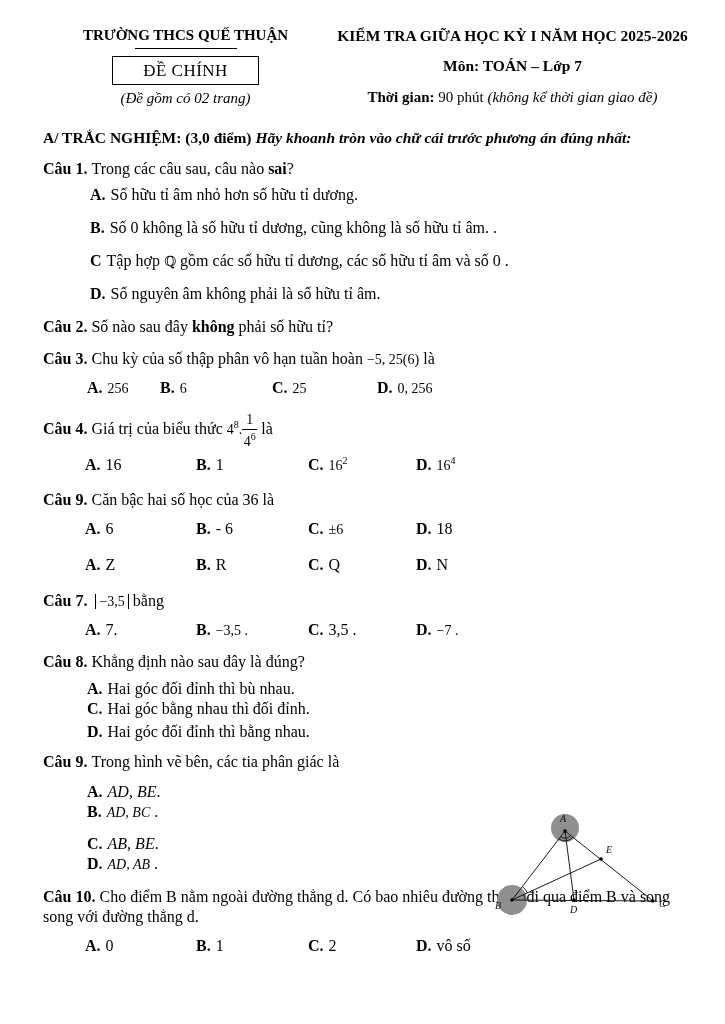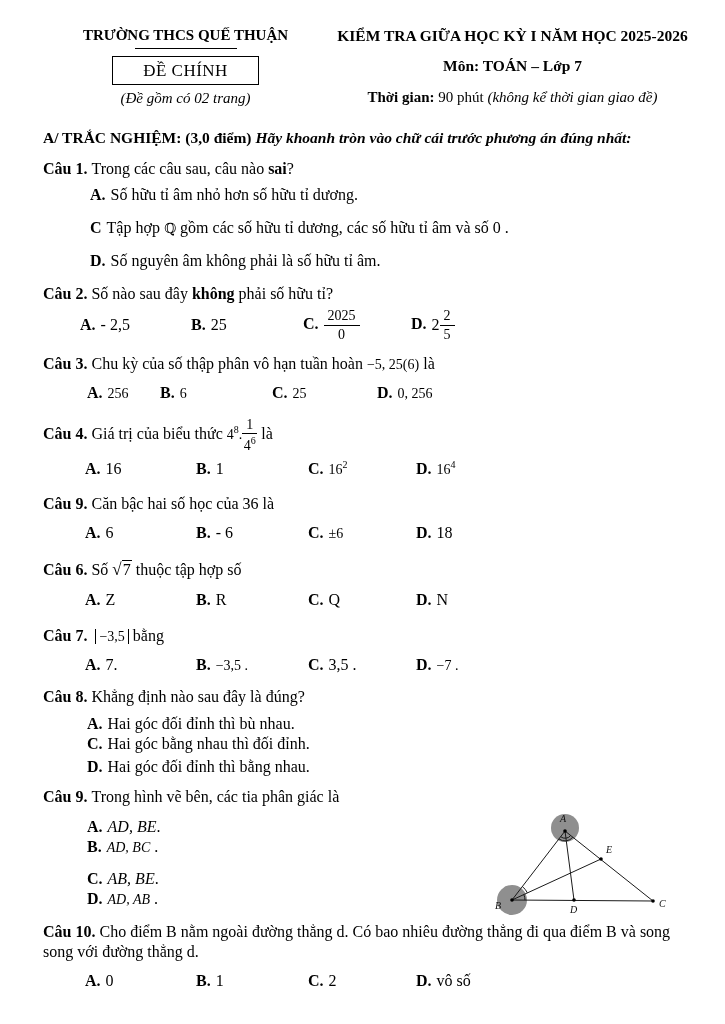--- a/index.html
+++ b/index.html
@@ -81,33 +81,28 @@
       <div class="time"><span class="tb">Thời gian:</span><span> 90 phút </span><span class="ti">(không kể thời gian giao đề)</span></div>
     </div>
   </div>
 
   <div class="section-head"><span>A/ TRẮC NGHIỆM: (3,0 điểm) </span><span class="ital">Hãy khoanh tròn vào chữ cái trước  phương án đúng nhất:</span></div>
 
   <div class="q">
     <div><span class="qlabel">Câu 1.</span><span>Trong các câu sau, câu nào </span><span class="qb">sai</span><span>?</span></div>
     <div class="opts-v">
       <div class="opt"><span class="ol">A.</span><span>Số hữu tỉ âm nhỏ hơn số hữu tỉ dương.</span></div>
+      <div class="opt"><span class="ol">B.</span><span>Số 0  không là số hữu tỉ dương, cũng không là số hữu tỉ âm. .</span></div>
       <div class="opt"><span class="ol">C</span><span>Tập hợp </span><span class="mathsm">ℚ</span><span> gồm các số hữu tỉ dương, các số hữu tỉ âm và số 0 .</span></div>
       <div class="opt"><span class="ol">D.</span><span>Số nguyên âm không phải là số hữu tỉ âm.</span></div>
     </div>
   </div>
 
   <div class="q" style="margin-top:8px">
     <div><span class="qlabel">Câu 2.</span><span>Số nào sau đây </span><span class="qb">không</span><span> phải số hữu tỉ?</span></div>
-    <div class="opt-row" style="margin-top:4px;margin-left:37px">
-      <span class="c1"><span class="ol">A.</span><span>- 2,5</span></span>
-      <span class="c2"><span class="ol">B.</span><span>25</span></span>
-      <span class="c3"><span class="ol">C.</span><span class="frac"><span class="fnum">2025</span><span class="fden">0</span></span></span>
-      <span class="c4"><span class="ol">D.</span><span class="mixed-whole">2</span><span class="frac"><span class="fnum">2</span><span class="fden">5</span></span></span>
-    </div>
   </div>
 
   <div class="q">
     <div><span class="qlabel">Câu 3.</span><span>Chu kỳ của số thập phân vô hạn tuần hoàn </span><span class="small-math">−5, 25(6)</span><span> là</span></div>
     <div class="opt-row q3row">
       <span class="c1"><span class="ol">A.</span><span class="small-math">256</span></span>
       <span class="c2"><span class="ol">B.</span><span class="small-math">6</span></span>
       <span class="c3"><span class="ol">C.</span><span class="small-math">25</span></span>
       <span class="c4"><span class="ol">D.</span><span class="small-math">0, 256</span></span>
     </div>
@@ -127,21 +122,20 @@
     <div><span class="qlabel">Câu 9.</span><span>Căn bậc hai số học của 36 là</span></div>
     <div class="opt-row">
       <span class="c1"><span class="ol">A.</span><span>6</span></span>
       <span class="c2"><span class="ol">B.</span><span>- 6</span></span>
       <span class="c3"><span class="ol">C.</span><span class="small-math">±6</span></span>
       <span class="c4"><span class="ol">D.</span><span>18</span></span>
     </div>
   </div>
 
   <div class="q" style="margin-top:16px">
-    <div><span class="qlabel">Câu 6.</span><span>Số </span><span class="sqrt"><span class="rad">√</span><span class="rv">7</span></span><span> thuộc tập hợp số</span></div>
     <div class="opt-row">
       <span class="c1"><span class="ol">A.</span><span>Z</span></span>
       <span class="c2"><span class="ol">B.</span><span>R</span></span>
       <span class="c3"><span class="ol">C.</span><span>Q</span></span>
       <span class="c4"><span class="ol">D.</span><span>N</span></span>
     </div>
   </div>
 
   <div class="q" style="margin-top:16px">
     <div><span class="qlabel">Câu 7.</span> <span class="abs">−3,5</span><span> bằng</span></div>

